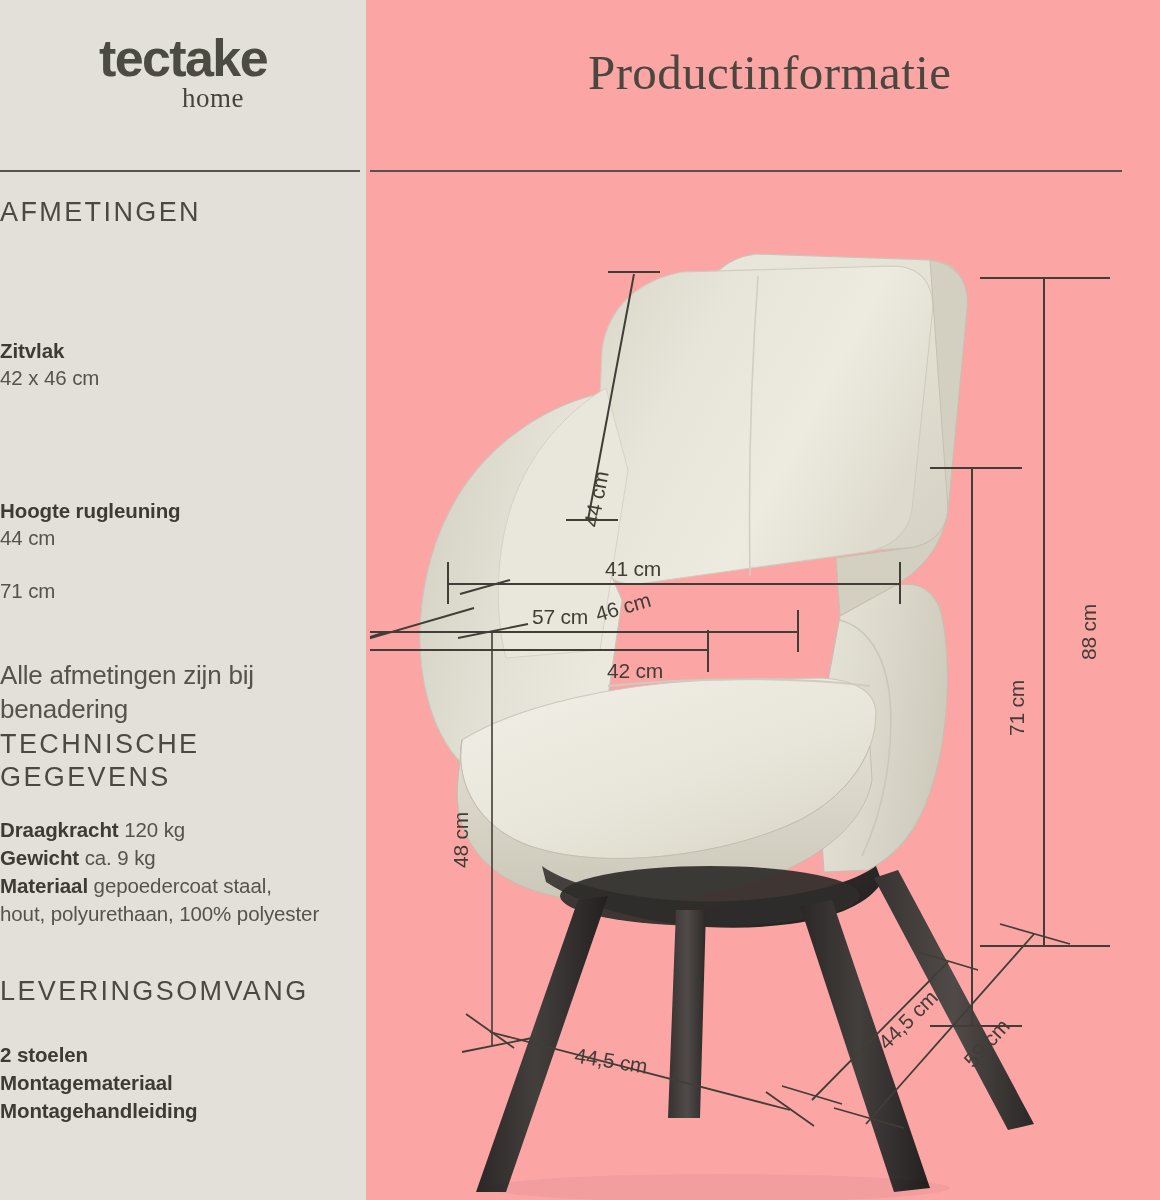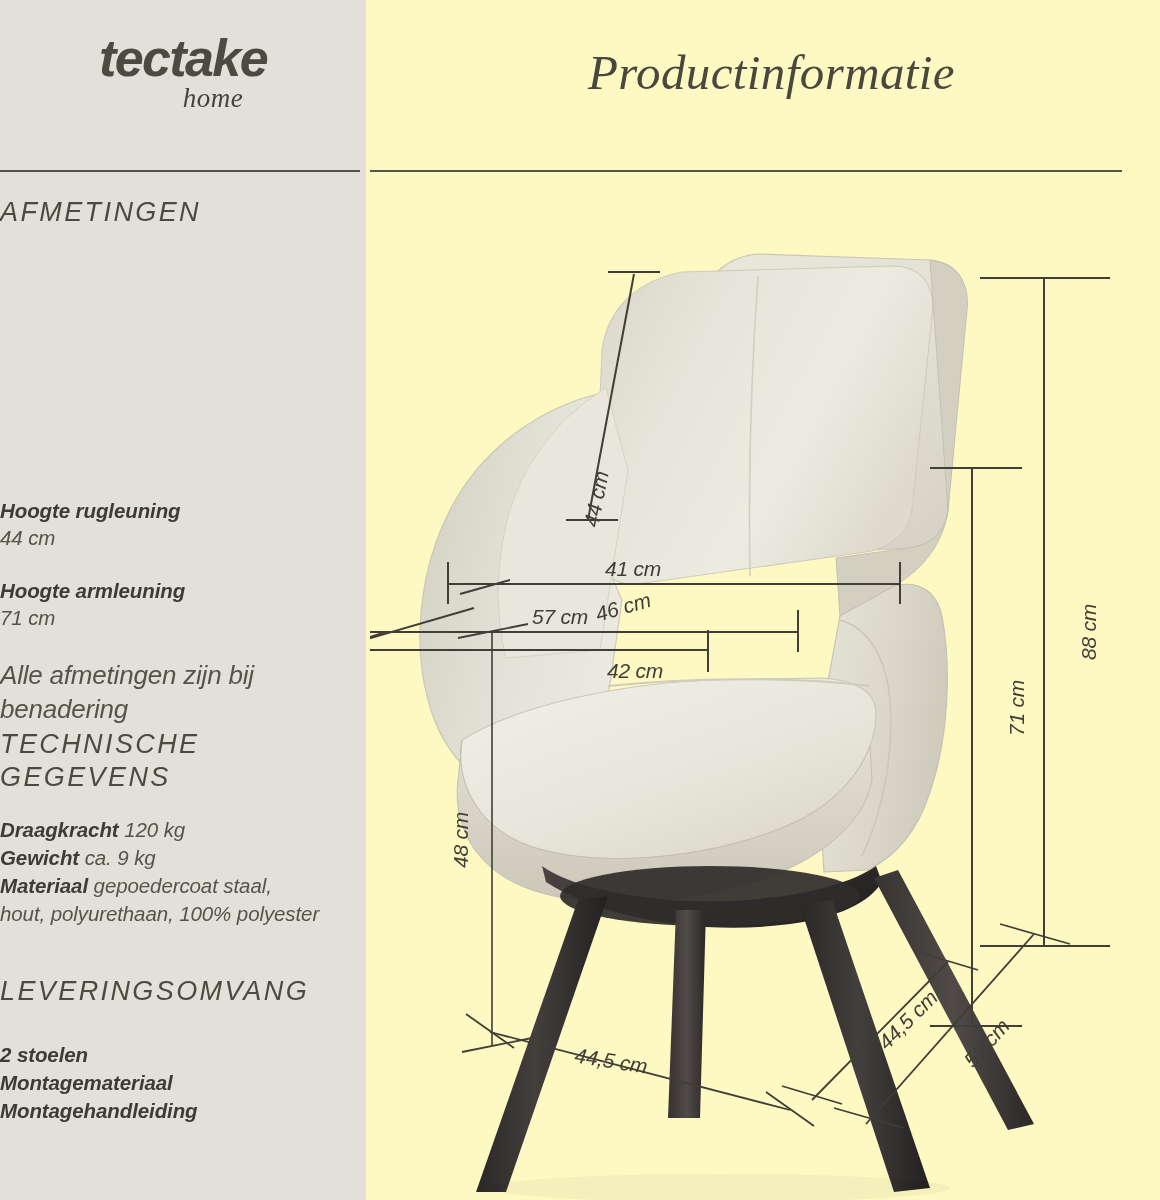--- a/index.html
+++ b/index.html
@@ -9,22 +9,21 @@
     height: 1200px;
     overflow: hidden;
     background: #ffffff;
     font-family: "Liberation Sans", sans-serif;
   }
 
   #page {
     position: relative;
     width: 1160px;
     height: 1200px;
-    background: #fef9c3;
-    font-style: italic;
+    background: #fca5a5;
   }
 
   
   #sidebar {
     position: absolute;
     left: 0; top: 0;
     width: 366px;
     height: 1200px;
     background: #e2e0d8;
   }
@@ -172,29 +171,32 @@
       <div id="logo-block">
         <div id="logo-word">tectake</div>
         <div id="logo-sub">home</div>
       </div>
 
       <div id="sidebar-rule"></div>
 
       <div class="sec-head" style="top:196px;">AFMETINGEN</div>
 
 
+      <div class="spec-block" style="top:337px;">
+        <div class="spec-label">Zitvlak</div>
+        <div class="spec-value">42 x 46 cm</div>
+      </div>
 
 
       <div class="spec-block" style="top:497px;">
         <div class="spec-label">Hoogte rugleuning</div>
         <div class="spec-value">44 cm</div>
       </div>
 
       <div class="spec-block" style="top:577px;">
-        <div class="spec-label">Hoogte armleuning</div>
         <div class="spec-value">71 cm</div>
       </div>
 
       <div class="spec-note" style="top:658px;">Alle afmetingen zijn bij benadering</div>
 
       <div class="sec-head" style="top:728px;">TECHNISCHE
 GEGEVENS</div>
 
       <div class="spec-block" style="top:816px;">
         <div class="kv-line"><b>Draagkracht</b><span> 120 kg</span></div>

